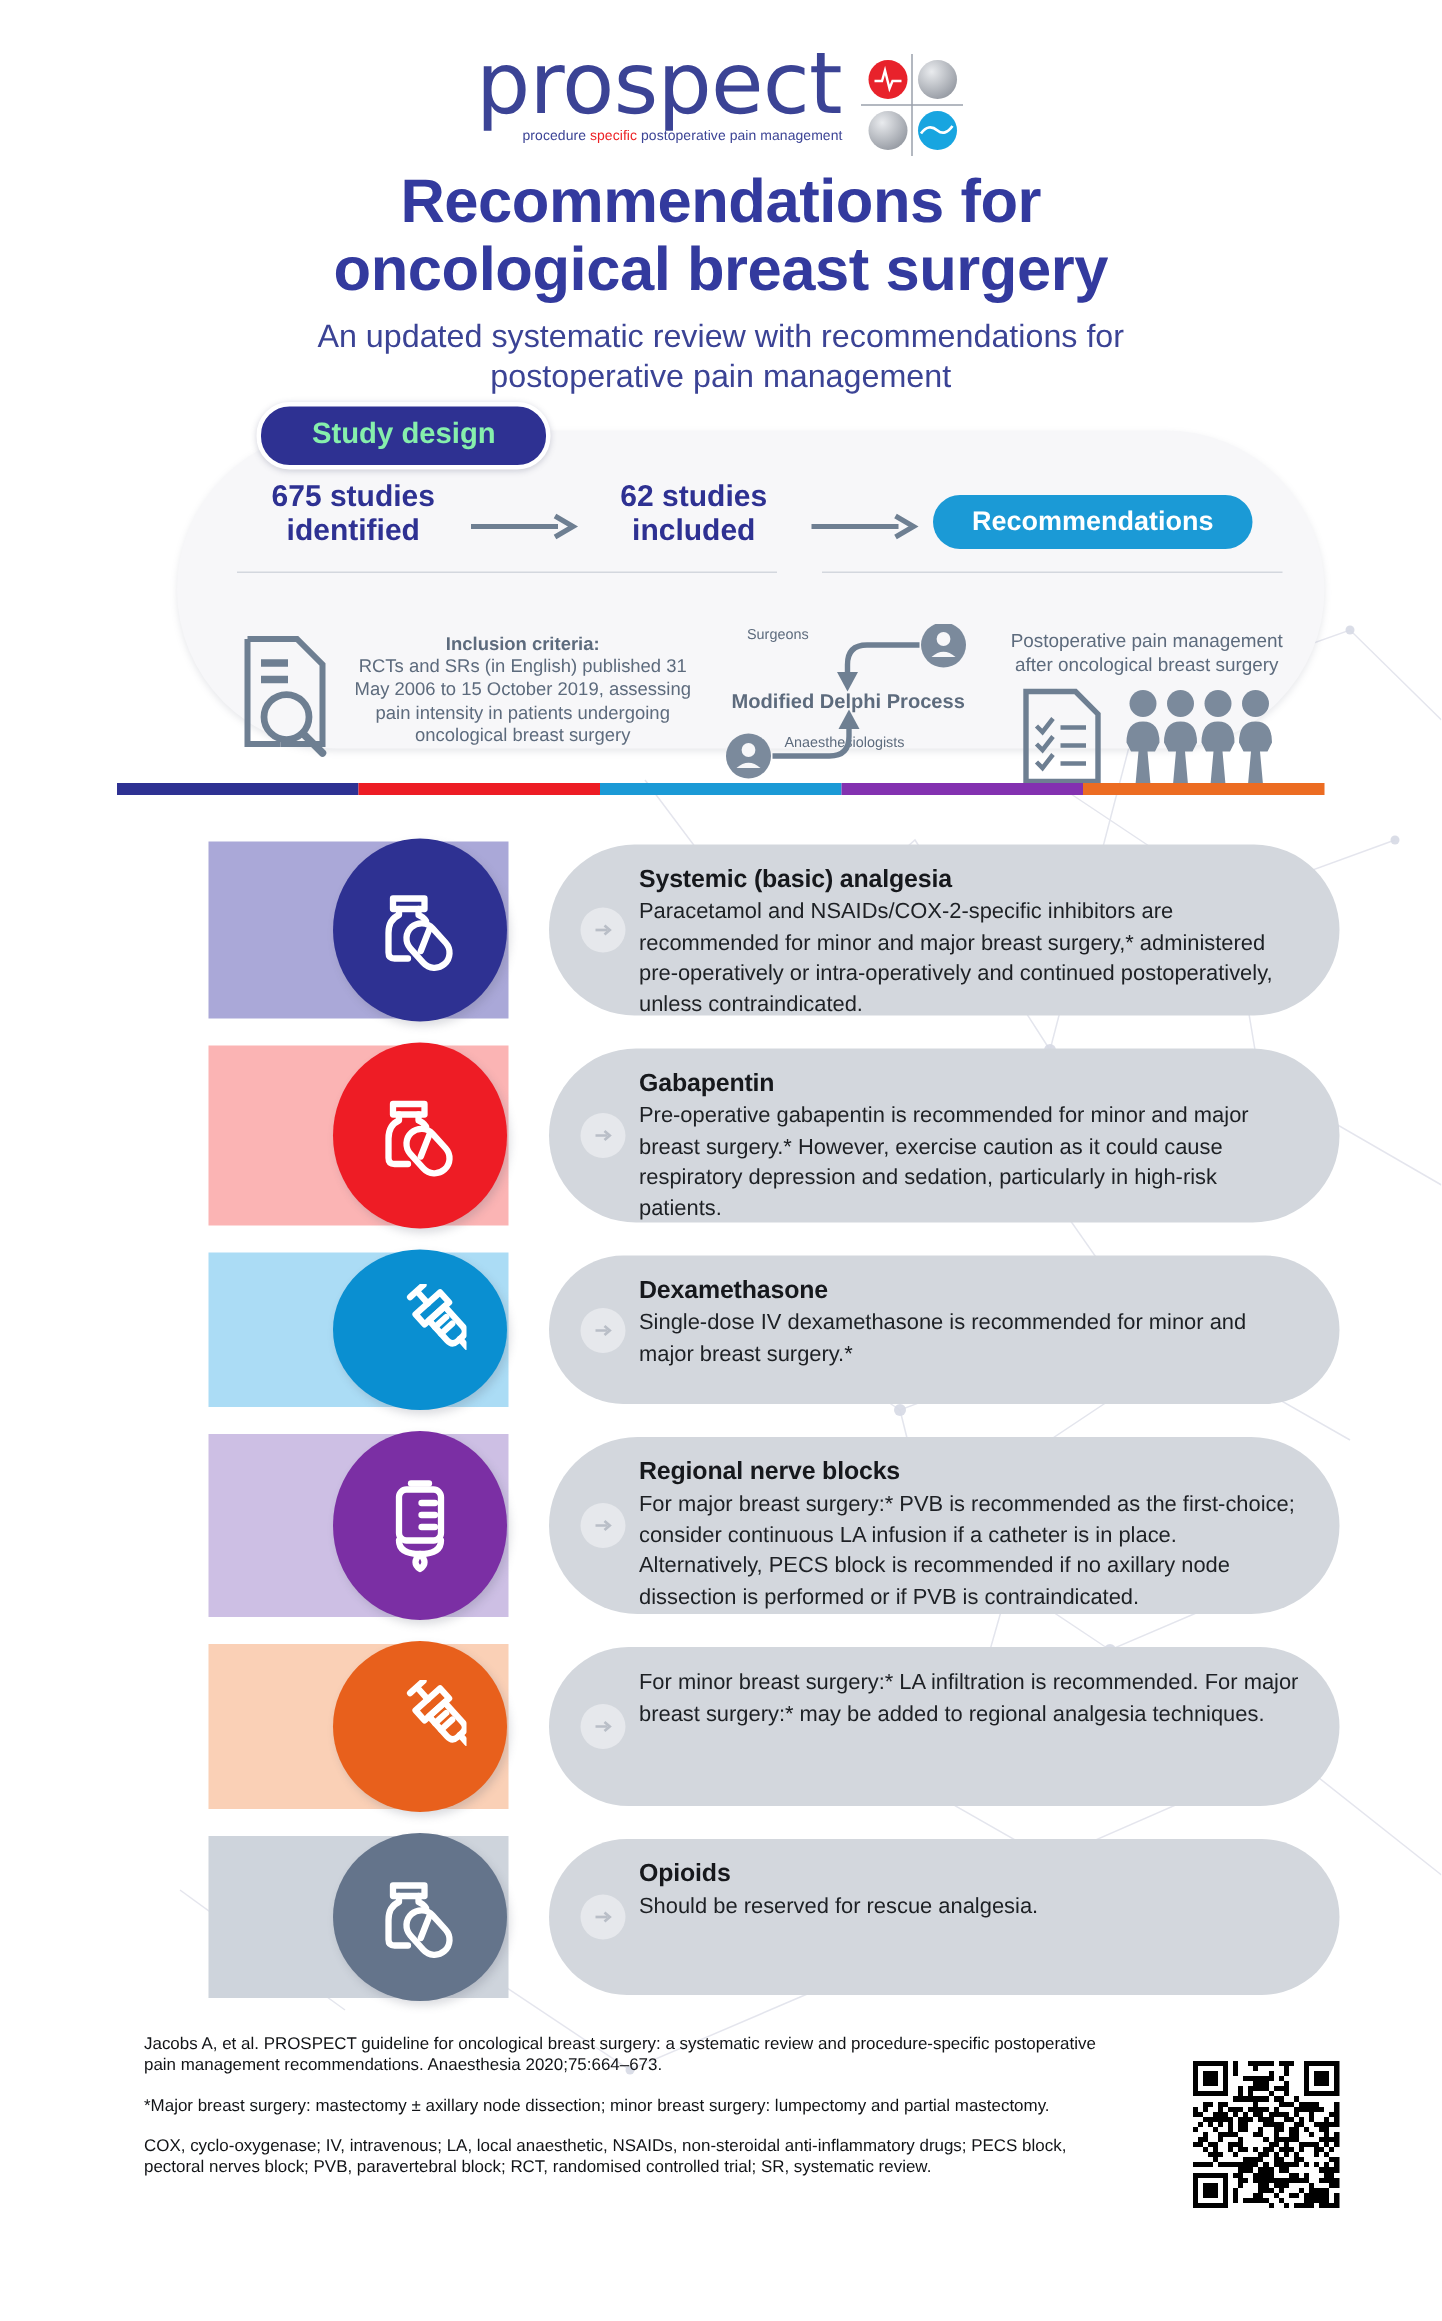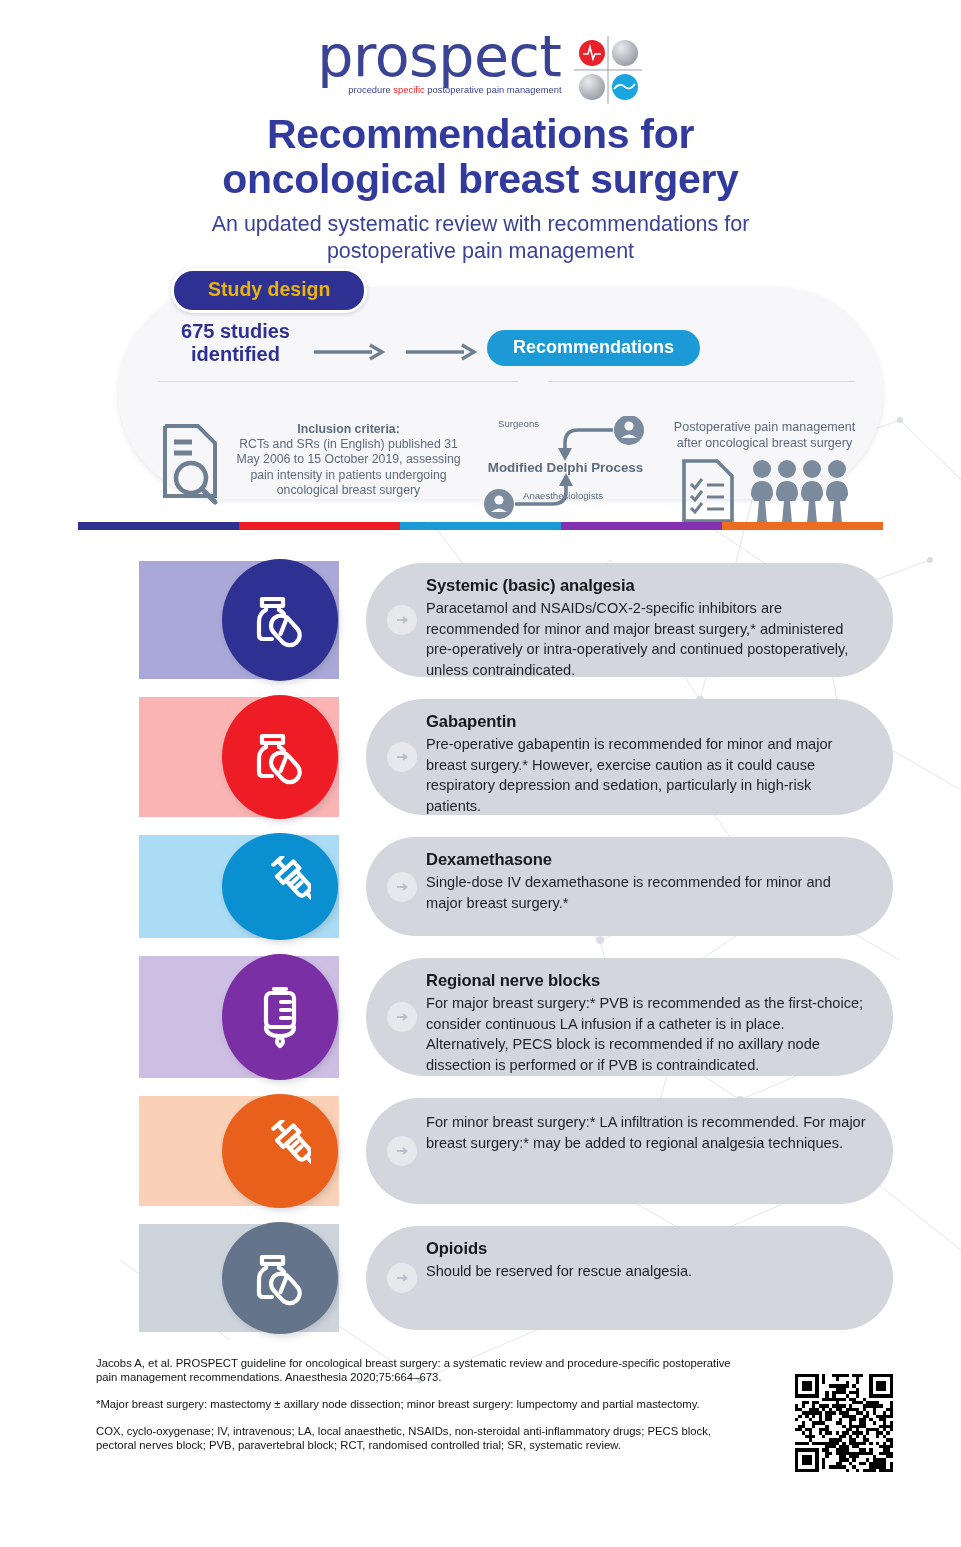--- a/index.html
+++ b/index.html
@@ -44,21 +44,21 @@
   .study-panel {
     position: relative; z-index: 2;
     margin: 22px 78px 0 118px;
     height: 212px;
     background: #f7f7f9;
     border-radius: 106px;
     box-shadow: 0 2px 5px rgba(120,125,145,0.18);
   }
   .study-badge {
     position: absolute; left: 53px; top: -19px;
-    background: #2e3192; color: #eab308;
+    background: #2e3192; color: #86efac;
     font-size: 19.5px; font-weight: bold;
     padding: 7px 34px 9px 34px;
     border-radius: 22px;
     border: 3px solid #ffffff;
     box-shadow: 0 1px 4px rgba(70,75,110,0.25);
     white-space: nowrap;
   }
   .flow-row {
     position: absolute; top: 33px; left: 0; right: 0;
     display: flex; align-items: flex-end; padding: 0 30px 0 50px;
@@ -214,20 +214,22 @@
 
     <div class="flow-row">
       <div class="flow-num" style="white-space:pre-line">675 studies
 identified</div>
       <div class="flow-arrow">
         <svg width="74" height="20" viewBox="0 0 74 20">
             <line x1="2" y1="10" x2="60" y2="10" stroke="#6e7f92" stroke-width="3.4"></line>
             <path d="M58 3 L70 10 L58 17" fill="none" stroke="#6e7f92" stroke-width="3.4" stroke-linejoin="miter"></path>
           </svg>
       </div>
+      <div class="flow-num" style="white-space:pre-line">62 studies
+included</div>
       <div class="flow-arrow">
         <svg width="74" height="20" viewBox="0 0 74 20">
             <line x1="2" y1="10" x2="60" y2="10" stroke="#6e7f92" stroke-width="3.4"></line>
             <path d="M58 3 L70 10 L58 17" fill="none" stroke="#6e7f92" stroke-width="3.4"></path>
           </svg>
       </div>
       <div class="rec-badge">Recommendations</div>
     </div>
 
     <div class="rule-row">

